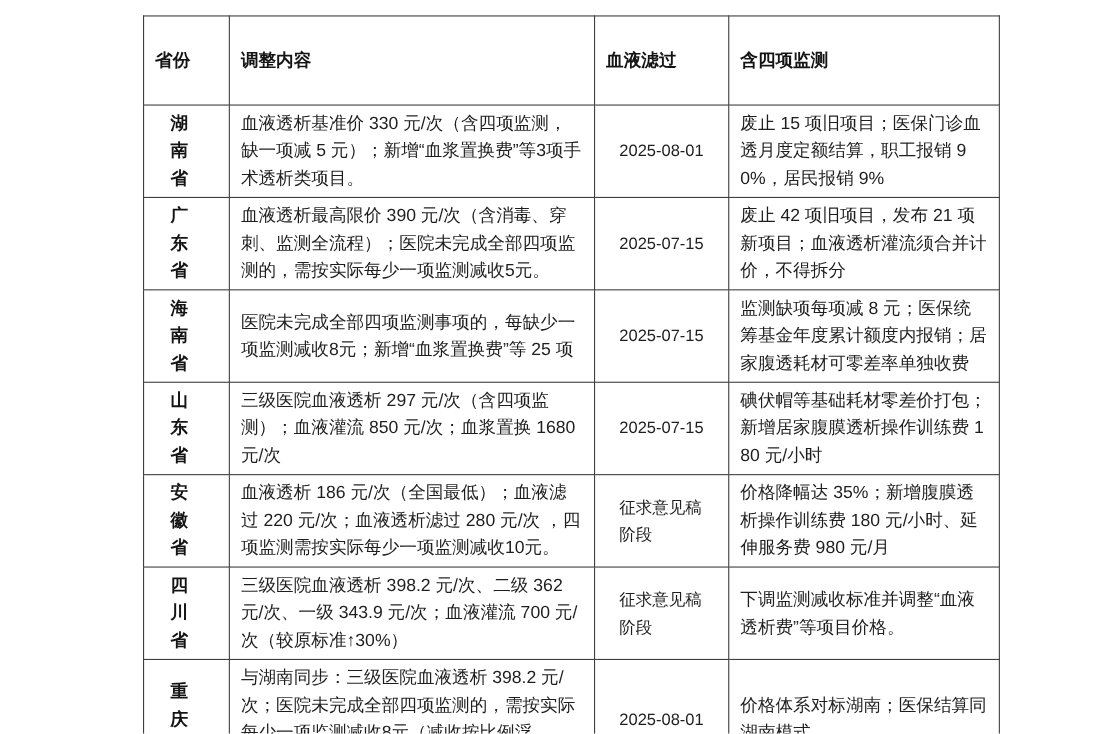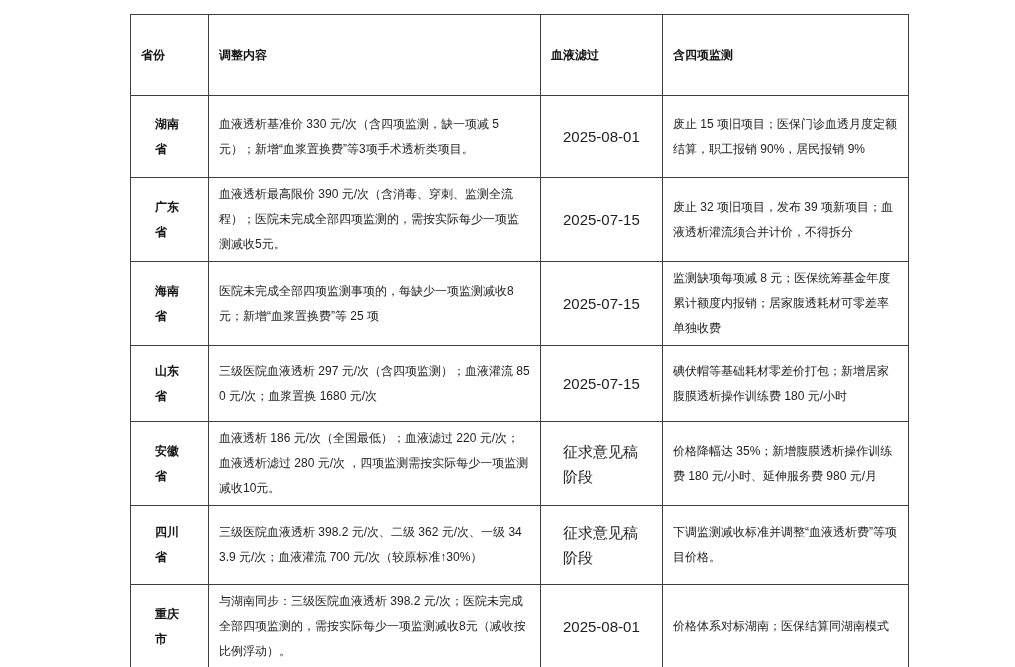--- a/index.html
+++ b/index.html
@@ -21,21 +21,21 @@
     top: 14px;
     width: 778px;
     border-collapse: collapse;
     table-layout: fixed;
     color: #1e1e1e;
   }
   .price-table th,
   .price-table td {
     border: 1px solid #3f3f3f;
     padding: 4px 10px;
-    font-size: 12px;
+    font-size: 16px;
     line-height: 25px;
     text-align: left;
     vertical-align: middle;
     word-break: break-all;
     overflow: hidden;
   }
   .price-table thead tr { height: 81px; }
   .price-table th {
     font-weight: bold;
     color: #141414;
@@ -84,21 +84,21 @@
       <tr class="row-0">
         <td class="prov">湖南省</td>
         <td class="adj">血液透析基准价 330 元/次（含四项监测，缺一项减 5 元）；新增“血浆置换费”等3项手术透析类项目。</td>
         <td class="time">2025-08-01</td>
         <td class="note">废止 15 项旧项目；医保门诊血透月度定额结算，职工报销 90%，居民报销 9%</td>
       </tr>
       <tr class="row-1">
         <td class="prov">广东省</td>
         <td class="adj">血液透析最高限价 390 元/次（含消毒、穿刺、监测全流程）；医院未完成全部四项监测的，需按实际每少一项监测减收5元。</td>
         <td class="time">2025-07-15</td>
-        <td class="note">废止 32 项旧项目，发布 39 项新项目；血液透析灌流须合并计价，不得拆分</td>
+        <td class="note">废止 42 项旧项目，发布 21 项新项目；血液透析灌流须合并计价，不得拆分</td>
       </tr>
       <tr class="row-2">
         <td class="prov">海南省</td>
         <td class="adj">医院未完成全部四项监测事项的，每缺少一项监测减收8元；新增“血浆置换费”等 25 项</td>
         <td class="time">2025-07-15</td>
         <td class="note">监测缺项每项减 8 元；医保统筹基金年度累计额度内报销；居家腹透耗材可零差率单独收费</td>
       </tr>
       <tr class="row-3">
         <td class="prov">山东省</td>
         <td class="adj">三级医院血液透析 297 元/次（含四项监测）；血液灌流 850 元/次；血浆置换 1680 元/次</td>

